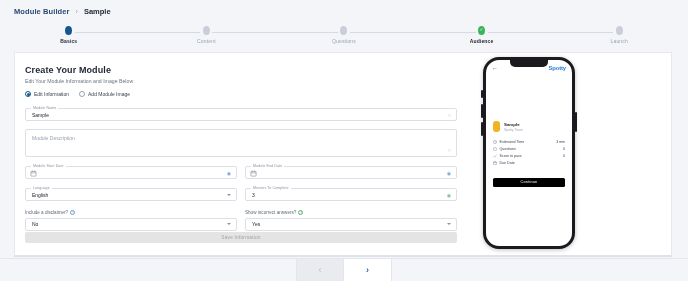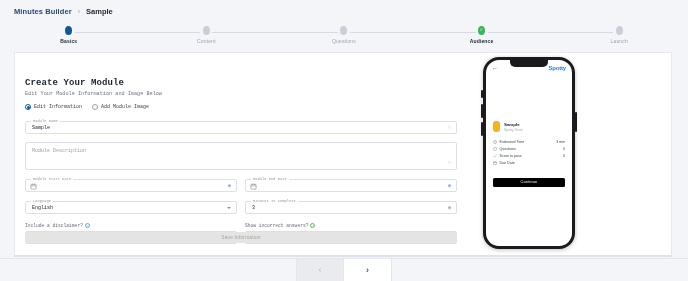--- a/index.html
+++ b/index.html
@@ -61,21 +61,21 @@
   
   .card {
     position: absolute;
     left: 14px; top: 52px;
     width: 658px; height: 205px;
     background: #fff;
     border: 1px solid #e6e8ee;
     border-bottom: 2px solid #dfe2e9;
   }
 
-  .form-col { position: absolute; left: 10px; top: 25px; width: 432px; font-family: Liberation Mono, monospace; }
+  .form-col { position: absolute; left: 10px; top: 12px; width: 432px; }
 
   .title { font-size: 9px; font-weight: bold; color: #1d2430; letter-spacing: .1px; }
   .subtitle { font-size: 5.2px; color: #6d7482; margin-top: 3px; }
 
   .radio-row { display: flex; align-items: center; gap: 10px; margin-top: 7px; }
   .radio { display: flex; align-items: center; gap: 3px; }
   .rbox {
     width: 6px; height: 6px; border-radius: 50%;
     border: 1px solid #9aa3b2; background: #fff;
     display: flex; align-items: center; justify-content: center;
@@ -200,21 +200,21 @@
   .pg-btn:first-child { border-left: 1px solid #e3e6ec; }
   .pg-prev { background: #eaebef; color: #b3b8c2; }
   .pg-next { background: #ffffff; color: #2f68a8; font-weight: bold; }
 </style>
 </head>
 <body>
 
 <div class="page">
 
   <div class="breadcrumb">
-    <span class="bc-link">Minutes Builder</span>
+    <span class="bc-link">Module Builder</span>
     <span class="bc-sep">›</span>
     <span class="bc-current">Sample</span>
   </div>
 
   <div class="stepper">
     <div class="step">
       <div class="line-r"></div>
       <div class="dot active"></div>
       <div class="step-label strong">Basics</div>
     </div>

